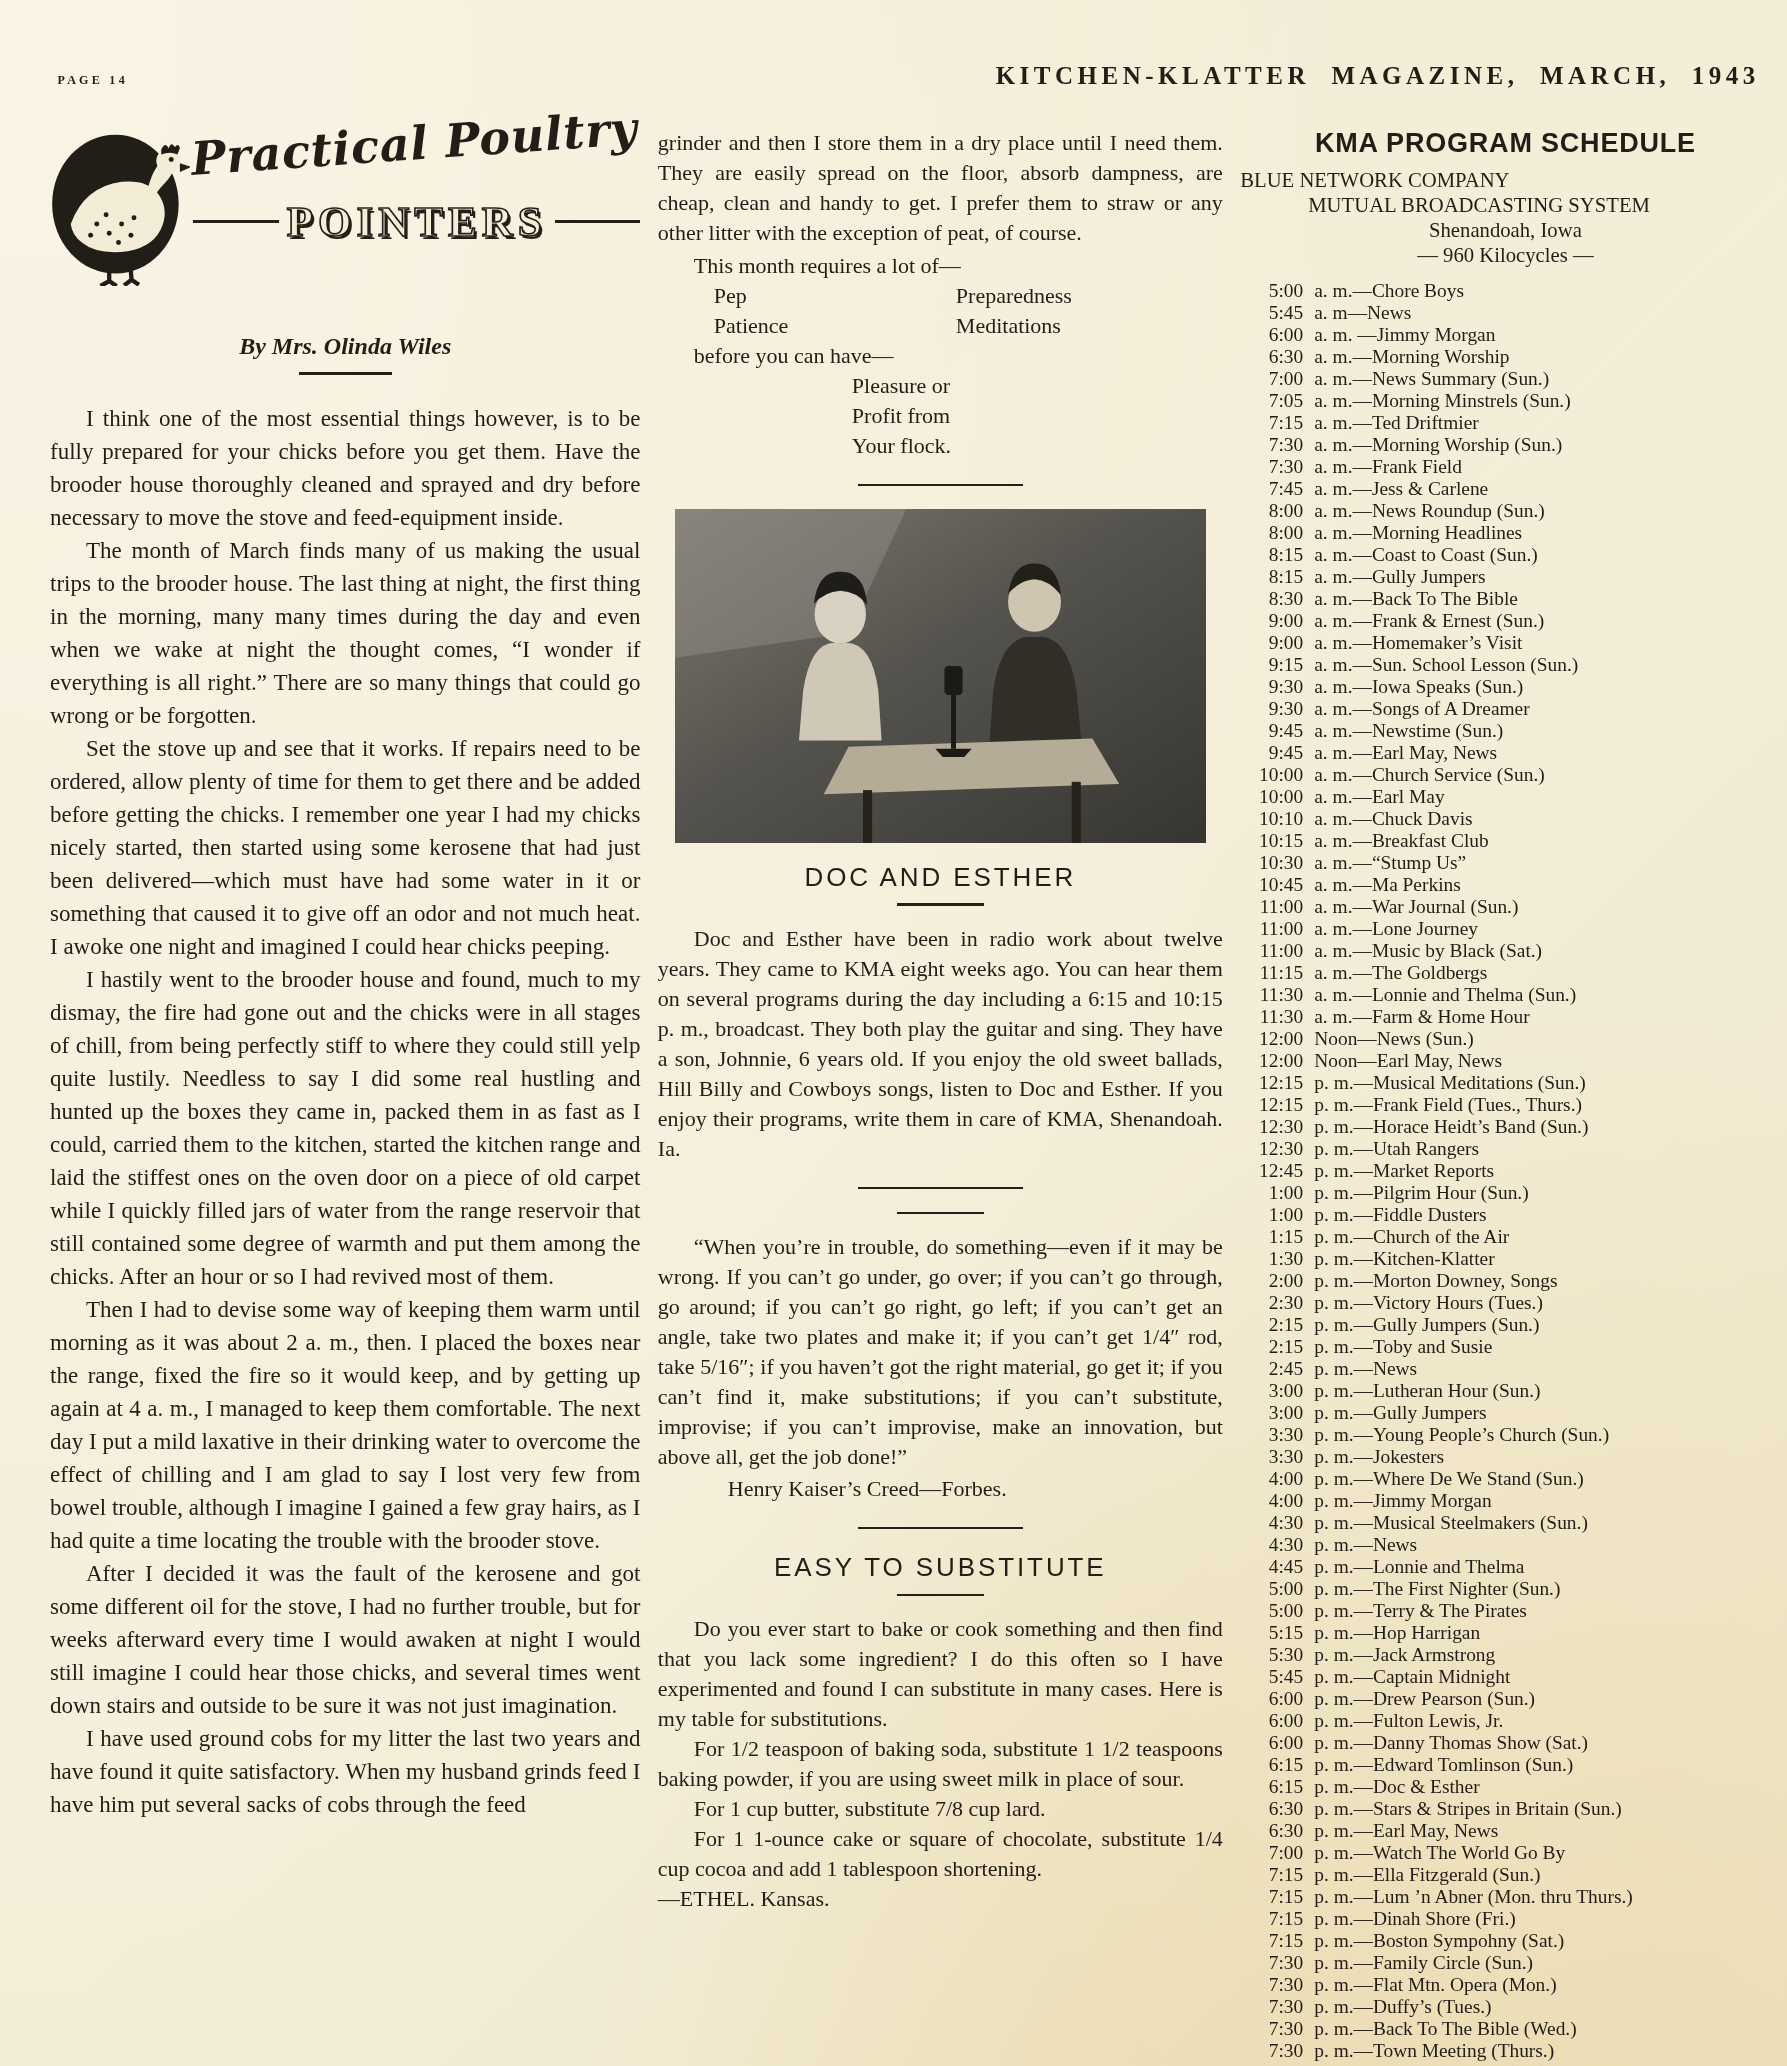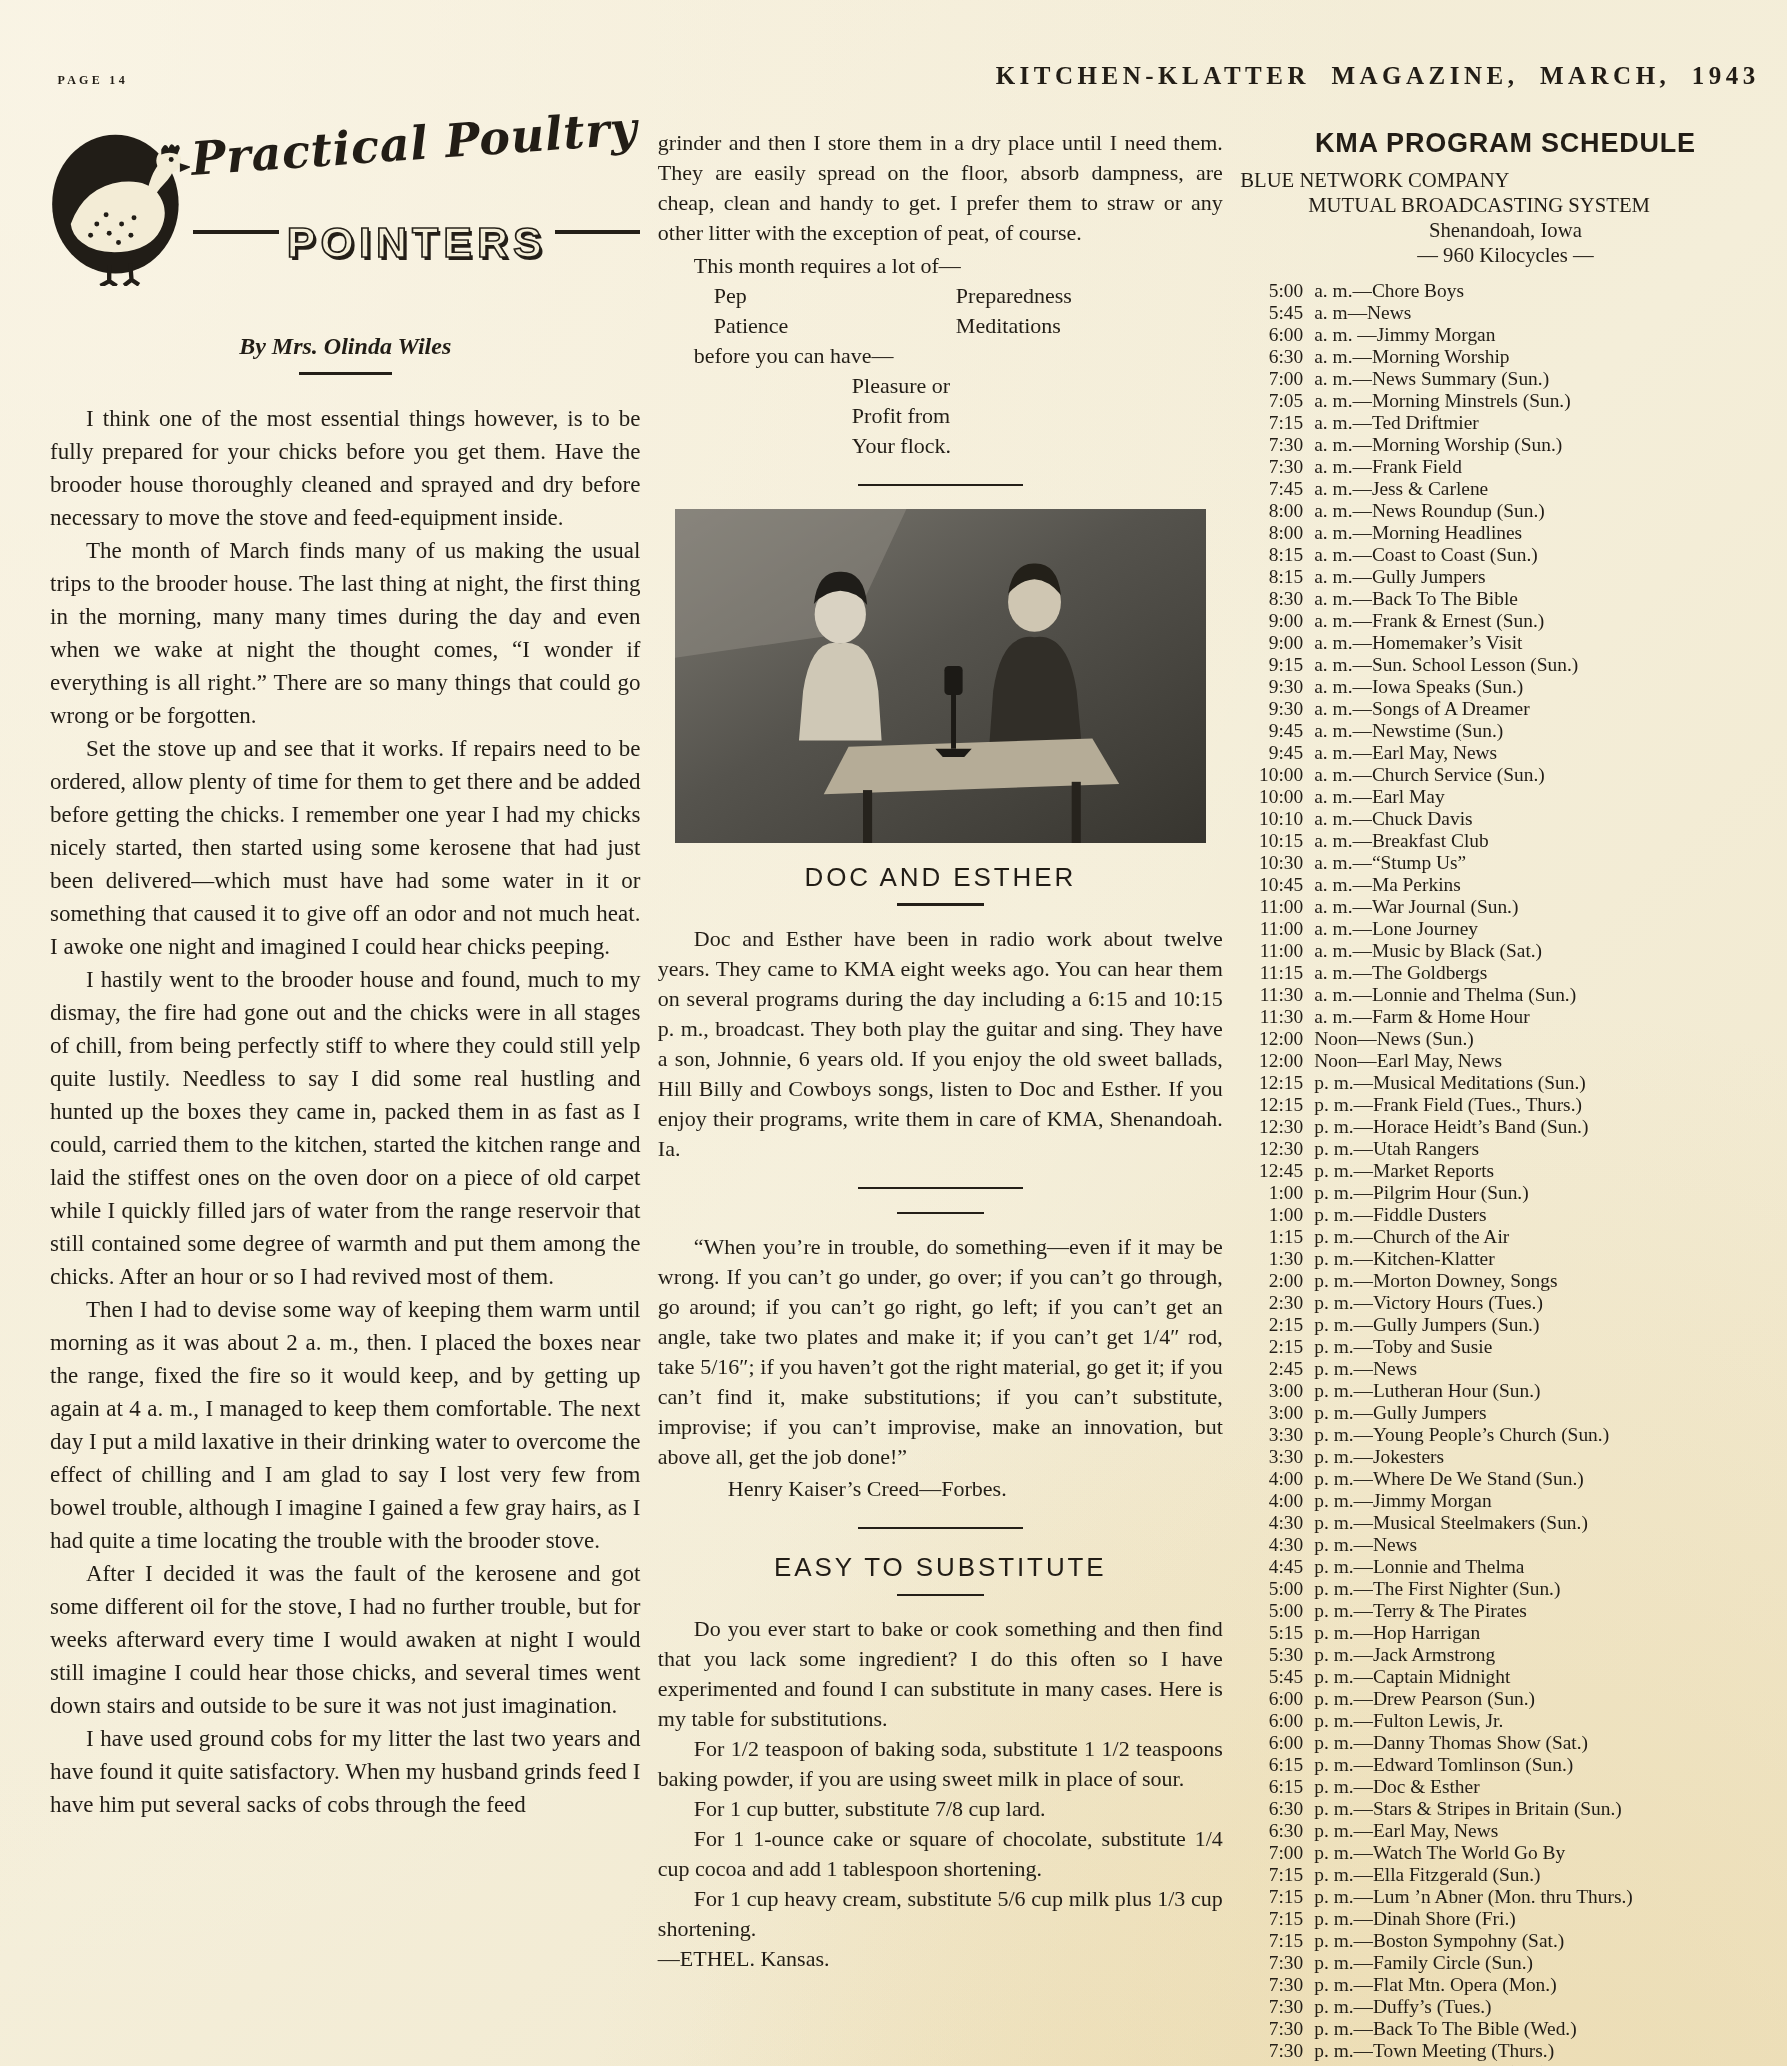--- a/index.html
+++ b/index.html
@@ -36,23 +36,23 @@
   .script-line {
     font-family:"DejaVu Serif", serif;
     font-style:italic; font-weight:bold;
     font-size:46px; letter-spacing:0.8px;
     transform:rotate(-4deg); transform-origin:0 100%;
     white-space:nowrap;
   }
   .pointers-row { display:flex; align-items:center; gap:8.3px; margin-top:14px; }
   .rule-seg { flex:1 1 auto; height:3.3px; background:#241f18; }
   .pointers {
-    font-family:Liberation Sans, sans-serif; font-weight:700;
+    font-family:Liberation Serif, serif; font-weight:700;
     font-size:43px; letter-spacing:5px; line-height:1;
-    color:#241f18; white-space:nowrap;margin-top:21px;
+    color:#241f18; white-space:nowrap;
   }
   @supports (-webkit-text-stroke: 1px black) {
     .pointers { color:#f4eed8; -webkit-text-stroke:1.7px #241f18; text-shadow:2.5px 2.5px 0 #241f18; }
   }
   .byline { text-align:center; font-weight:bold; font-style:italic; font-size:24px; margin:10.7px 0 12.4px; }
   .byline-divider { width:93px; height:3.3px; background:#241f18; margin:0 auto 26.4px; }
 
   
   .requires { margin-top:2.5px; }
   .pair-row { display:grid; grid-template-columns:242px auto; padding-left:56px; font-size:23px; line-height:33px; }
@@ -200,21 +200,20 @@
       <p class="attribution">Henry Kaiser’s Creed—Forbes.</p>
 
       <div class="section-divider"></div>
 
       <h2 class="section-head">EASY TO SUBSTITUTE</h2>
       <div class="head-divider"></div>
       <p class="para">Do you ever start to bake or cook something and then find that you lack some ingredient?  I do this often so I have experimented and found I can substitute in many cases.  Here is my table for substitutions.</p>
         <p class="para">For 1/2 teaspoon of baking soda, substitute 1 1/2 teaspoons baking powder, if you are using sweet milk in place of sour.</p>
         <p class="para">For 1 cup butter, substitute 7/8 cup lard.</p>
         <p class="para">For 1 1-ounce cake or square of chocolate, substitute 1/4 cup cocoa and add 1 tablespoon shortening.</p>
-        <p class="para">For 1 cup heavy cream, substitute 5/6 cup milk plus 1/3 cup shortening.</p>
       <p class="para noindent">—ETHEL.  Kansas.</p>
     </section>
 
     <section class="col col-right">
       <h1 class="sched-head">KMA PROGRAM SCHEDULE</h1>
       <div class="net-line net-0">BLUE NETWORK COMPANY</div>
       <div class="net-line net-1">MUTUAL BROADCASTING SYSTEM</div>
       <div class="net-line net-2">Shenandoah, Iowa</div>
       <div class="net-line net-3">— 960 Kilocycles —</div>
       <div class="sched-list">

